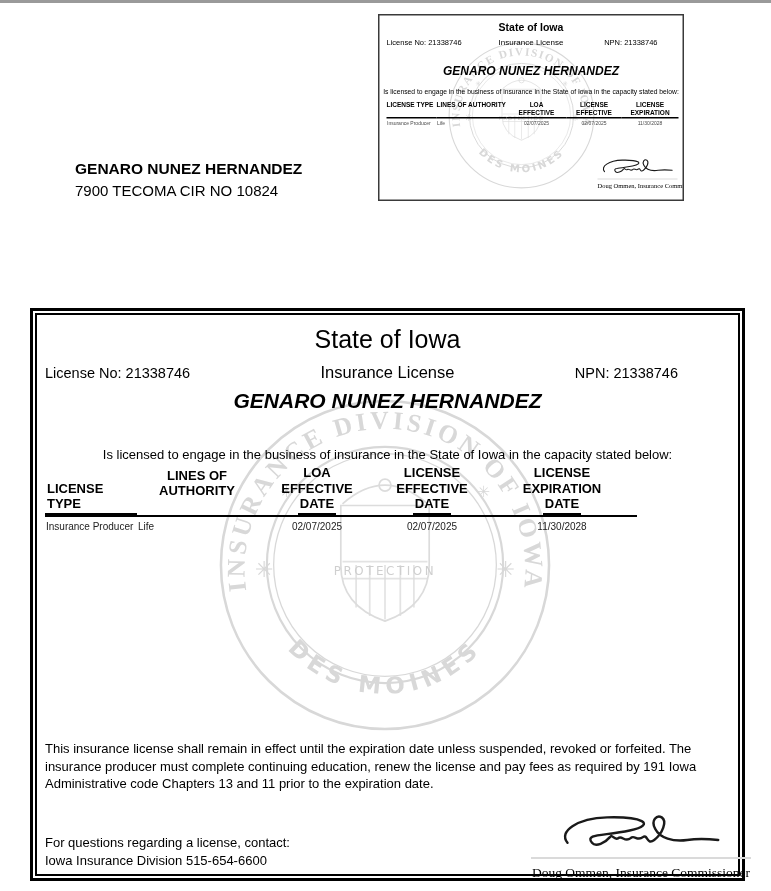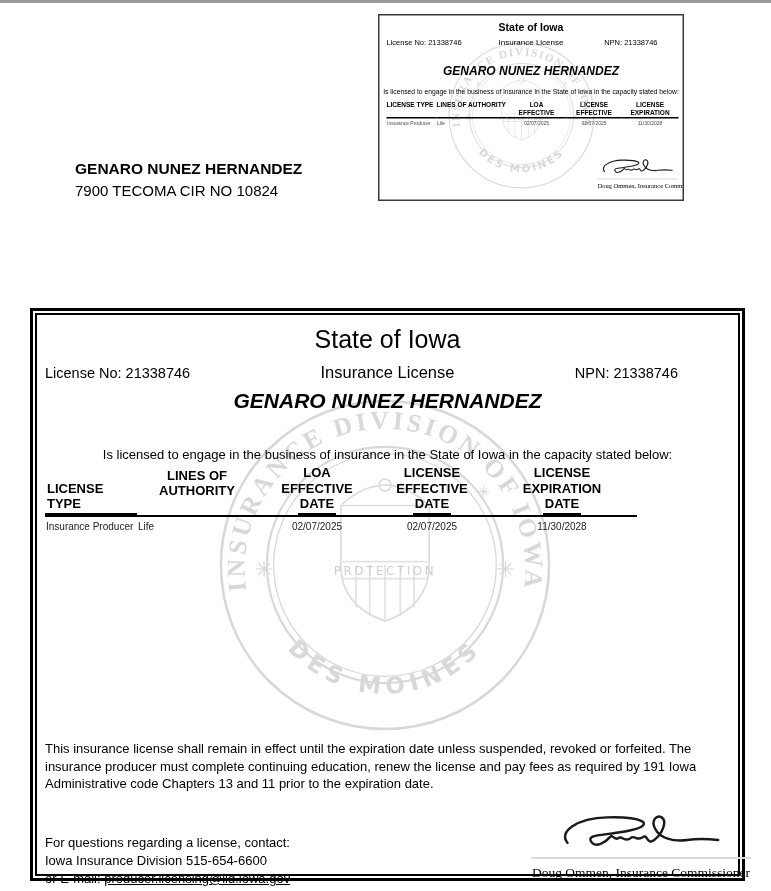--- a/index.html
+++ b/index.html
@@ -225,21 +225,20 @@
           <td class="c">11/30/2028</td>
         </tr>
       </tbody>
         </table>
 
       <div class="lic-terms">This insurance license shall remain in effect until the expiration date unless suspended, revoked or forfeited. The insurance producer must complete continuing education, renew the license and pay fees as required by 191 Iowa Administrative code Chapters 13 and 11 prior to the expiration date.</div>
 
       <div class="lic-contact">
         <div>For questions regarding a license, contact:</div>
         <div>Iowa Insurance Division 515-654-6600</div>
-        <div><span>or E-mail: </span><span class="email">producer.licensing@iid.iowa.gov</span></div>
       </div>
 
       <div class="lic-sig">
         <svg>
             <use href="#sig"></use>
           </svg>
         <div class="rule"></div>
         <div class="who">Doug Ommen, Insurance Commissioner</div>
       </div>
     </div>

